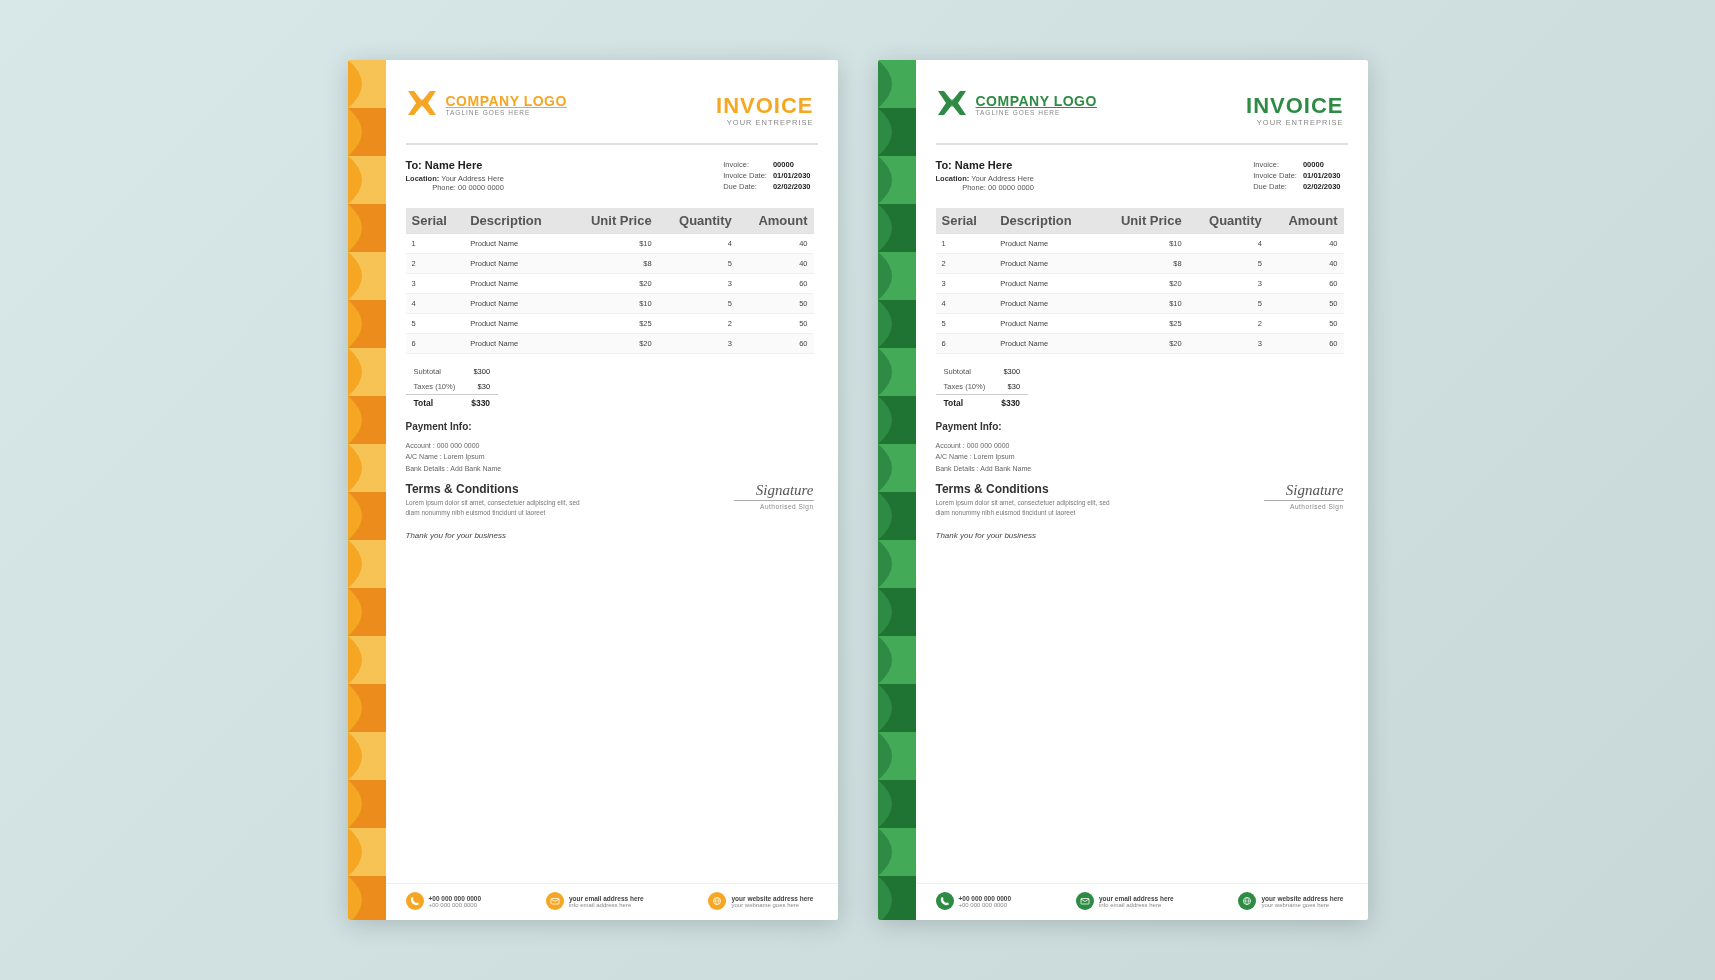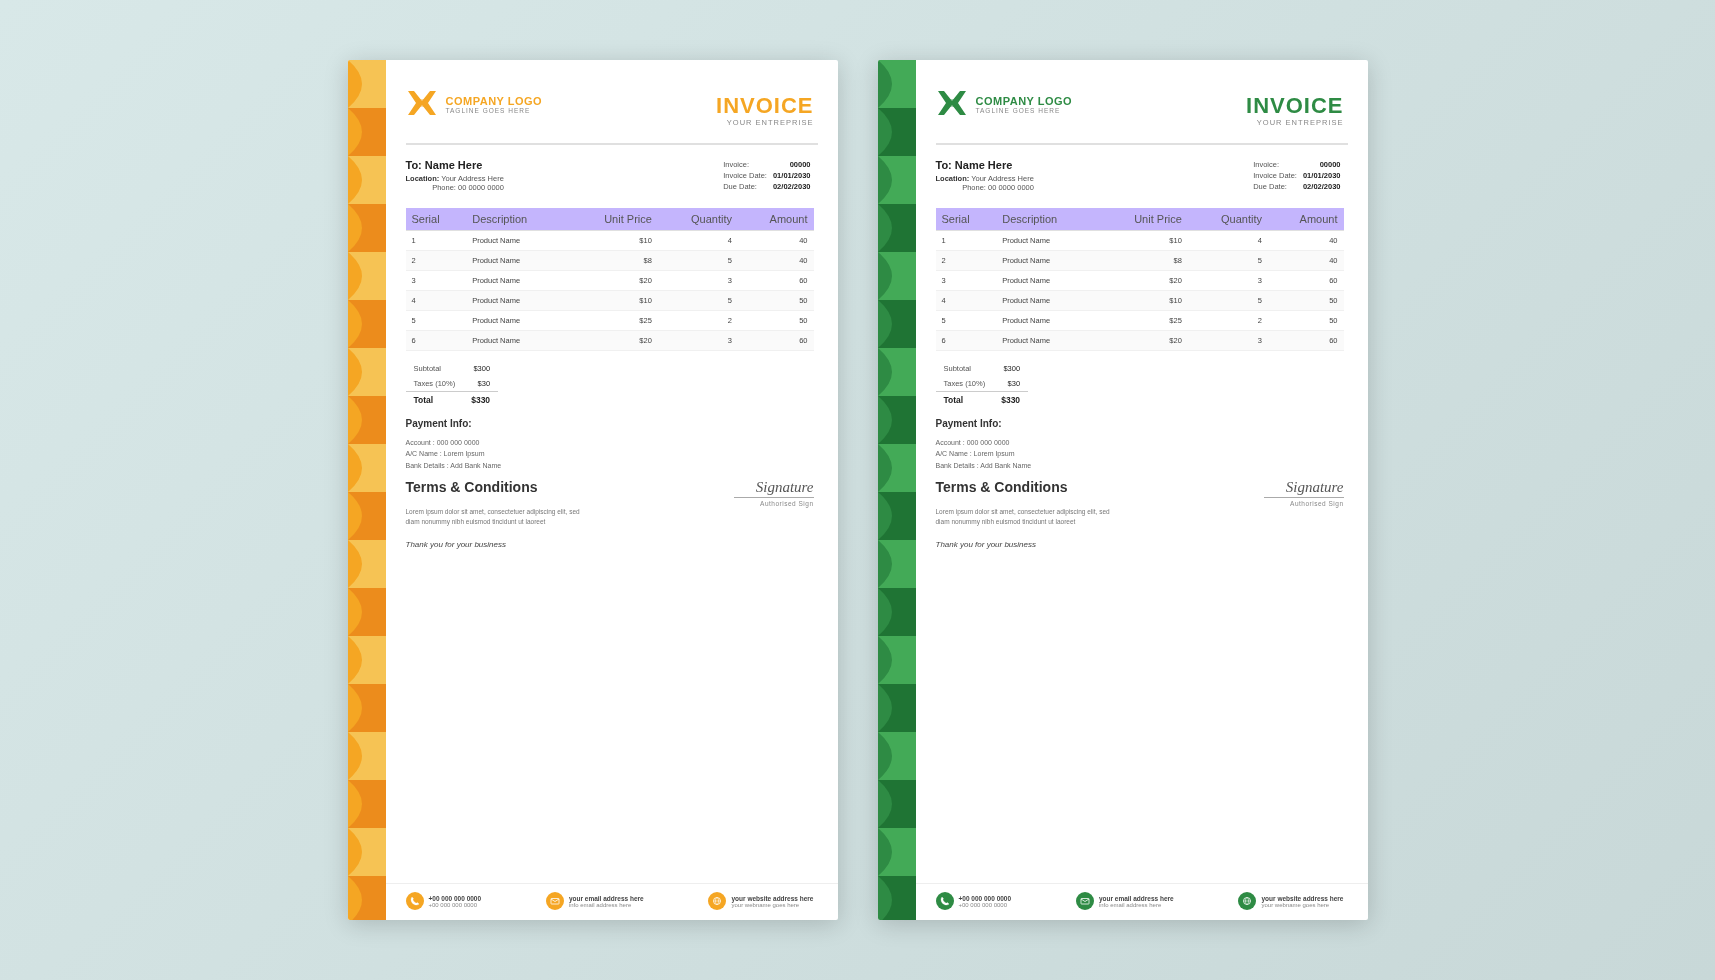--- a/index.html
+++ b/index.html
@@ -52,25 +52,26 @@
       align-items: center;
       padding: 22px 24px 16px 20px;
       border-bottom: none;
     }
     .logo-area {
       display: flex;
       align-items: center;
       gap: 8px;
     }
     .logo-text-block .company-name {
-      font-size: 11px;
+      font-size: 14px;
       font-weight: 900;
       color: #222;
       letter-spacing: 0.5px;
       text-transform: uppercase;
+      text-decoration: underline;
     }
     .logo-text-block .tagline {
       font-size: 6.5px;
       color: #888;
       letter-spacing: 1px;
       text-transform: uppercase;
     }
     .invoice-title-block {
       text-align: right;
     }
@@ -120,40 +121,40 @@
     }
     .invoice-meta td {
       padding: 1px 3px;
       font-size: 7.5px;
       color: #555;
     }
     .invoice-meta td:first-child {
       text-align: left;
     }
     .invoice-meta td:last-child {
-      text-align: right;
+      text-align: left;
       font-weight: 700;
       color: #222;
     }
 
     
     .items-table {
       margin: 6px 24px 6px 20px;
       width: calc(100% - 44px);
       border-collapse: collapse;
       font-size: 7.5px;
     }
     .items-table thead tr th {
-      background: #c4b5fd;
+      background: #e5e5e5;
       padding: 5px 6px;
-      font-weight: 400;
+      font-weight: 700;
       color: #555;
       text-align: left;
       border-bottom: 1px solid #e0e0e0;
-      font-size: 11px;
+      font-size: 13px;
     }
     .items-table thead tr th:last-child,
     .items-table thead tr th:nth-child(4),
     .items-table thead tr th:nth-child(3) {
       text-align: right;
     }
     .items-table tbody tr td {
       padding: 5px 6px;
       color: #444;
       border-bottom: 1px solid #f0f0f0;
@@ -205,24 +206,24 @@
       color: #333;
       margin-bottom: 8px;
     }
     .payment-info .pi-row {
       font-size: 7px;
       color: #666;
       line-height: 1.6;
     }
 
     .terms-section .terms-title {
-      font-size: 14px;
+      font-size: 12px;
       font-weight: 700;
       color: #333;
-      margin-bottom: 12px;
+      margin-bottom: 2px;
     }
     .terms-section .terms-body {
       font-size: 6.5px;
       color: #777;
       line-height: 1.5;
       max-width: 180px;
     }
     .signature-text {
       font-family: 'Georgia', serif;
       font-style: italic;

